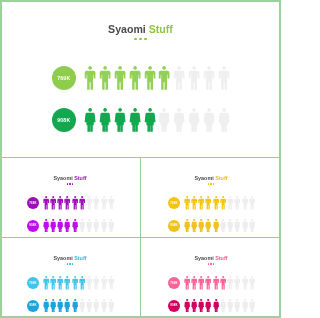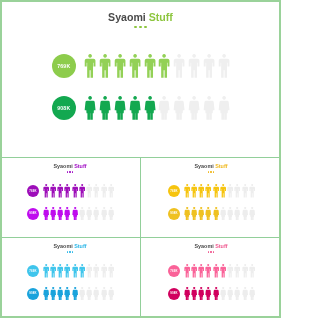--- a/index.html
+++ b/index.html
@@ -2,21 +2,21 @@
 <html><head>
 <meta charset="utf-8">
 <style>
   html,body{margin:0;padding:0;}
   body{width:281px;height:318px;background:#ffffff;
        font-family:"Liberation Sans",sans-serif;overflow:hidden;
        -webkit-font-smoothing:antialiased;}
   #root{position:relative;width:281px;height:318px;background:#fff;}
   #frame-border{position:absolute;left:0;top:0;width:281px;height:318px;
         box-sizing:border-box;border:2px solid #9ad29a;pointer-events:none;}
-  .panel{position:absolute;box-sizing:border-box;overflow:hidden;}
+  .panel{position:absolute;box-sizing:border-box;overflow:hidden;margin-top:12px;}
   .ptitle{position:absolute;left:0;width:100%;text-align:center;font-weight:bold;
           color:#4a4a4a;white-space:nowrap;letter-spacing:0px;}
   .pdots{position:absolute;left:0;width:100%;text-align:center;line-height:0;font-size:0;}
   .pdots i{display:inline-block;border-radius:50%;}
   .bubble{position:absolute;border-radius:50%;color:#fff;display:flex;
           align-items:center;justify-content:center;font-weight:bold;
           line-height:1;letter-spacing:0.2px;}
   .iconrow{position:absolute;}
   .iconrow svg{position:absolute;top:0;display:block;}
   .divider{position:absolute;background:#92cf9a;}

